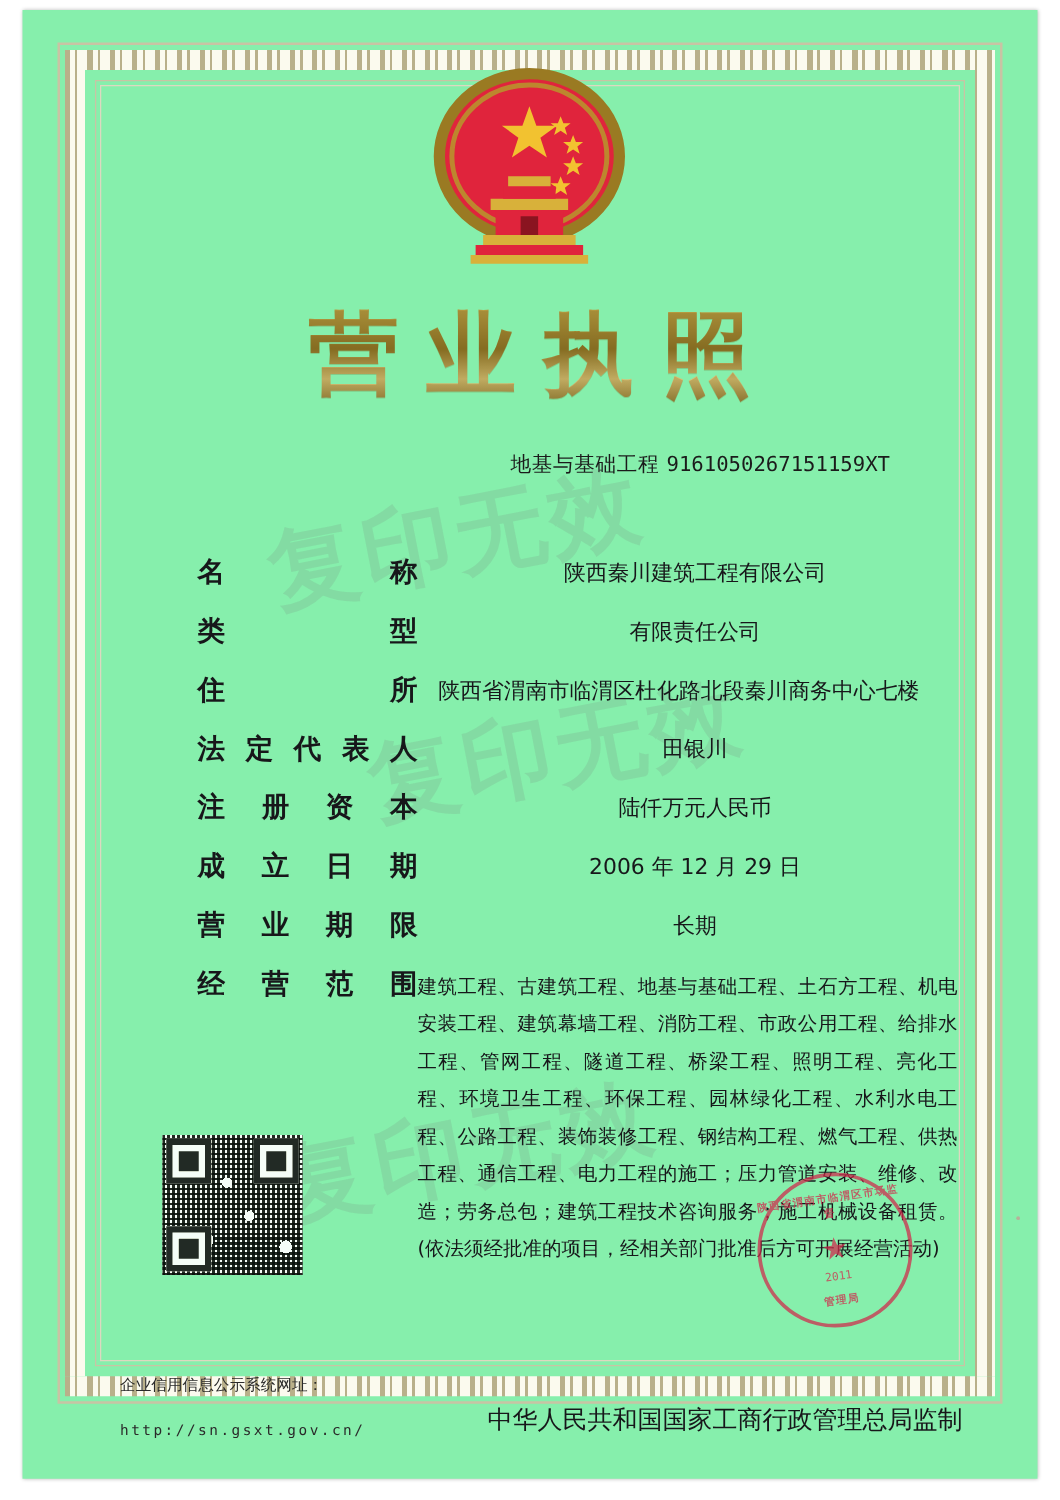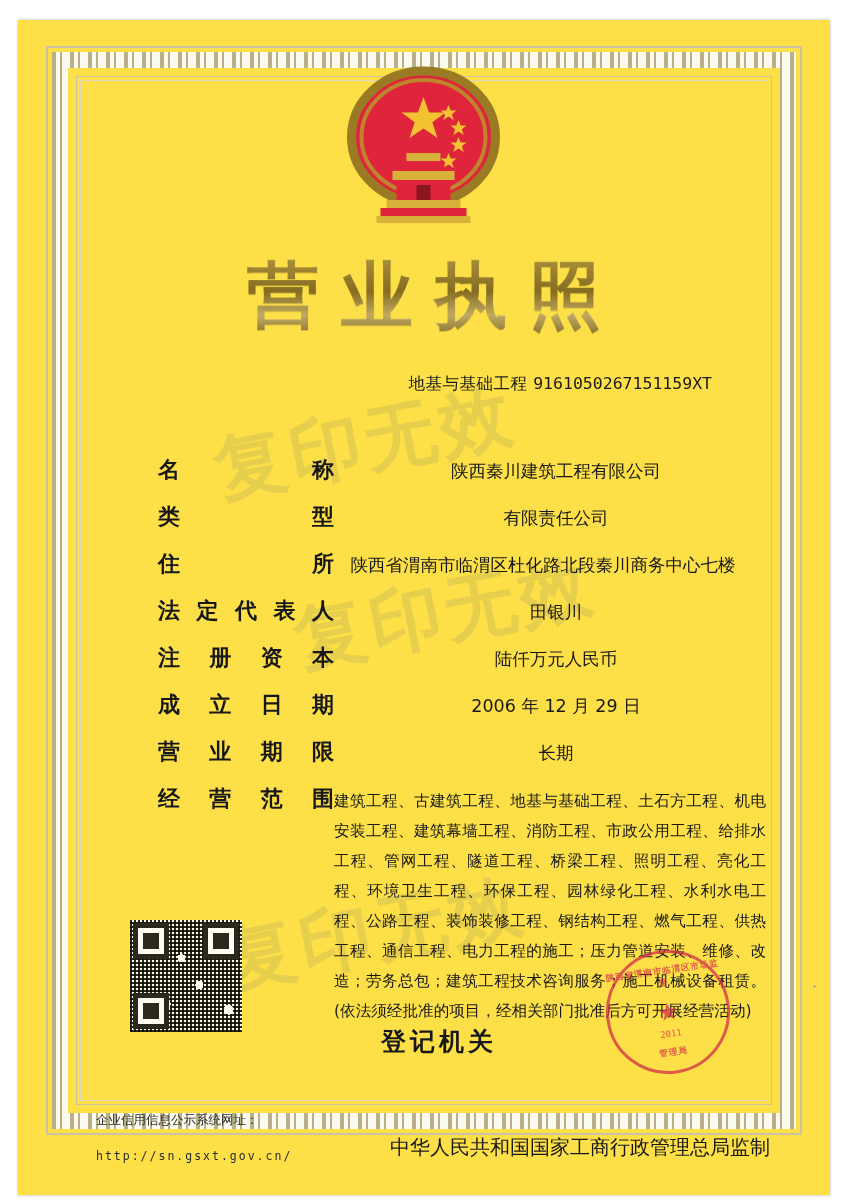--- a/index.html
+++ b/index.html
@@ -16,24 +16,24 @@
   .page {
     position: relative;
     width: 848px;
     height: 1200px;
     background: #ffffff;
   }
   
   .sheet {
     position: absolute;
     left: 18px;
-    top: 20px;
+    top: 8px;
     width: 812px;
     height: 1175px;
-    background: #fde047;
+    background: #86efac;
     box-shadow: 0 0 3px rgba(0,0,0,0.28);
   }
   
   .border-outer {
     position: absolute;
     left: 28px;
     top: 26px;
     right: 28px;
     bottom: 60px;
     border: 2px solid #c9c3a4;
@@ -472,21 +472,20 @@
     </div>
 
     <div class="seal">
       <div class="seal-inner"></div>
       <div class="seal-text-top">陕西省渭南市临渭区市场监督</div>
       <div class="seal-star">★</div>
       <div class="seal-code">2011</div>
       <div class="seal-text-bottom">管理局</div>
     </div>
 
-    <div class="registry">登记机关</div>
 
 
     <div class="speck"></div>
 
     <div class="footer-left">
       <span>企业信用信息公示系统网址：</span>
       <span class="url">http://sn.gsxt.gov.cn/</span>
     </div>
     <div class="footer-right">中华人民共和国国家工商行政管理总局监制</div>
 

